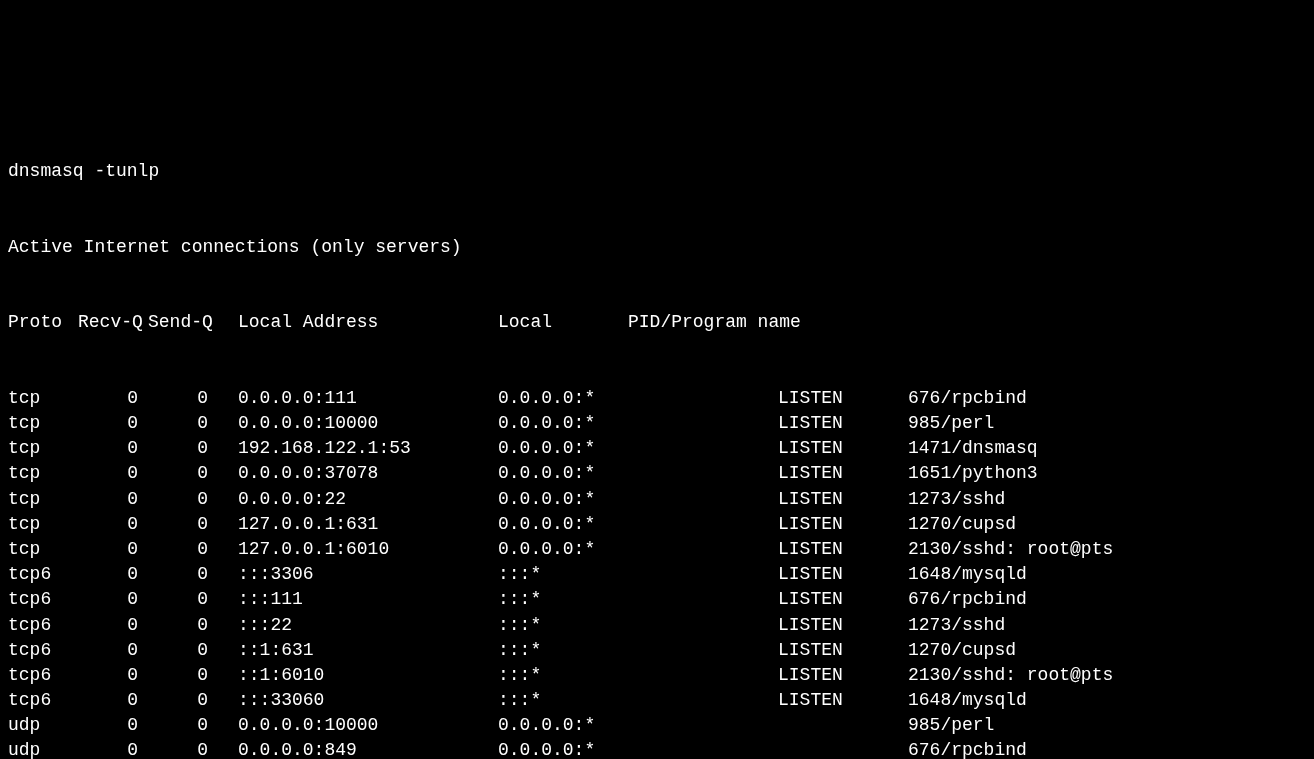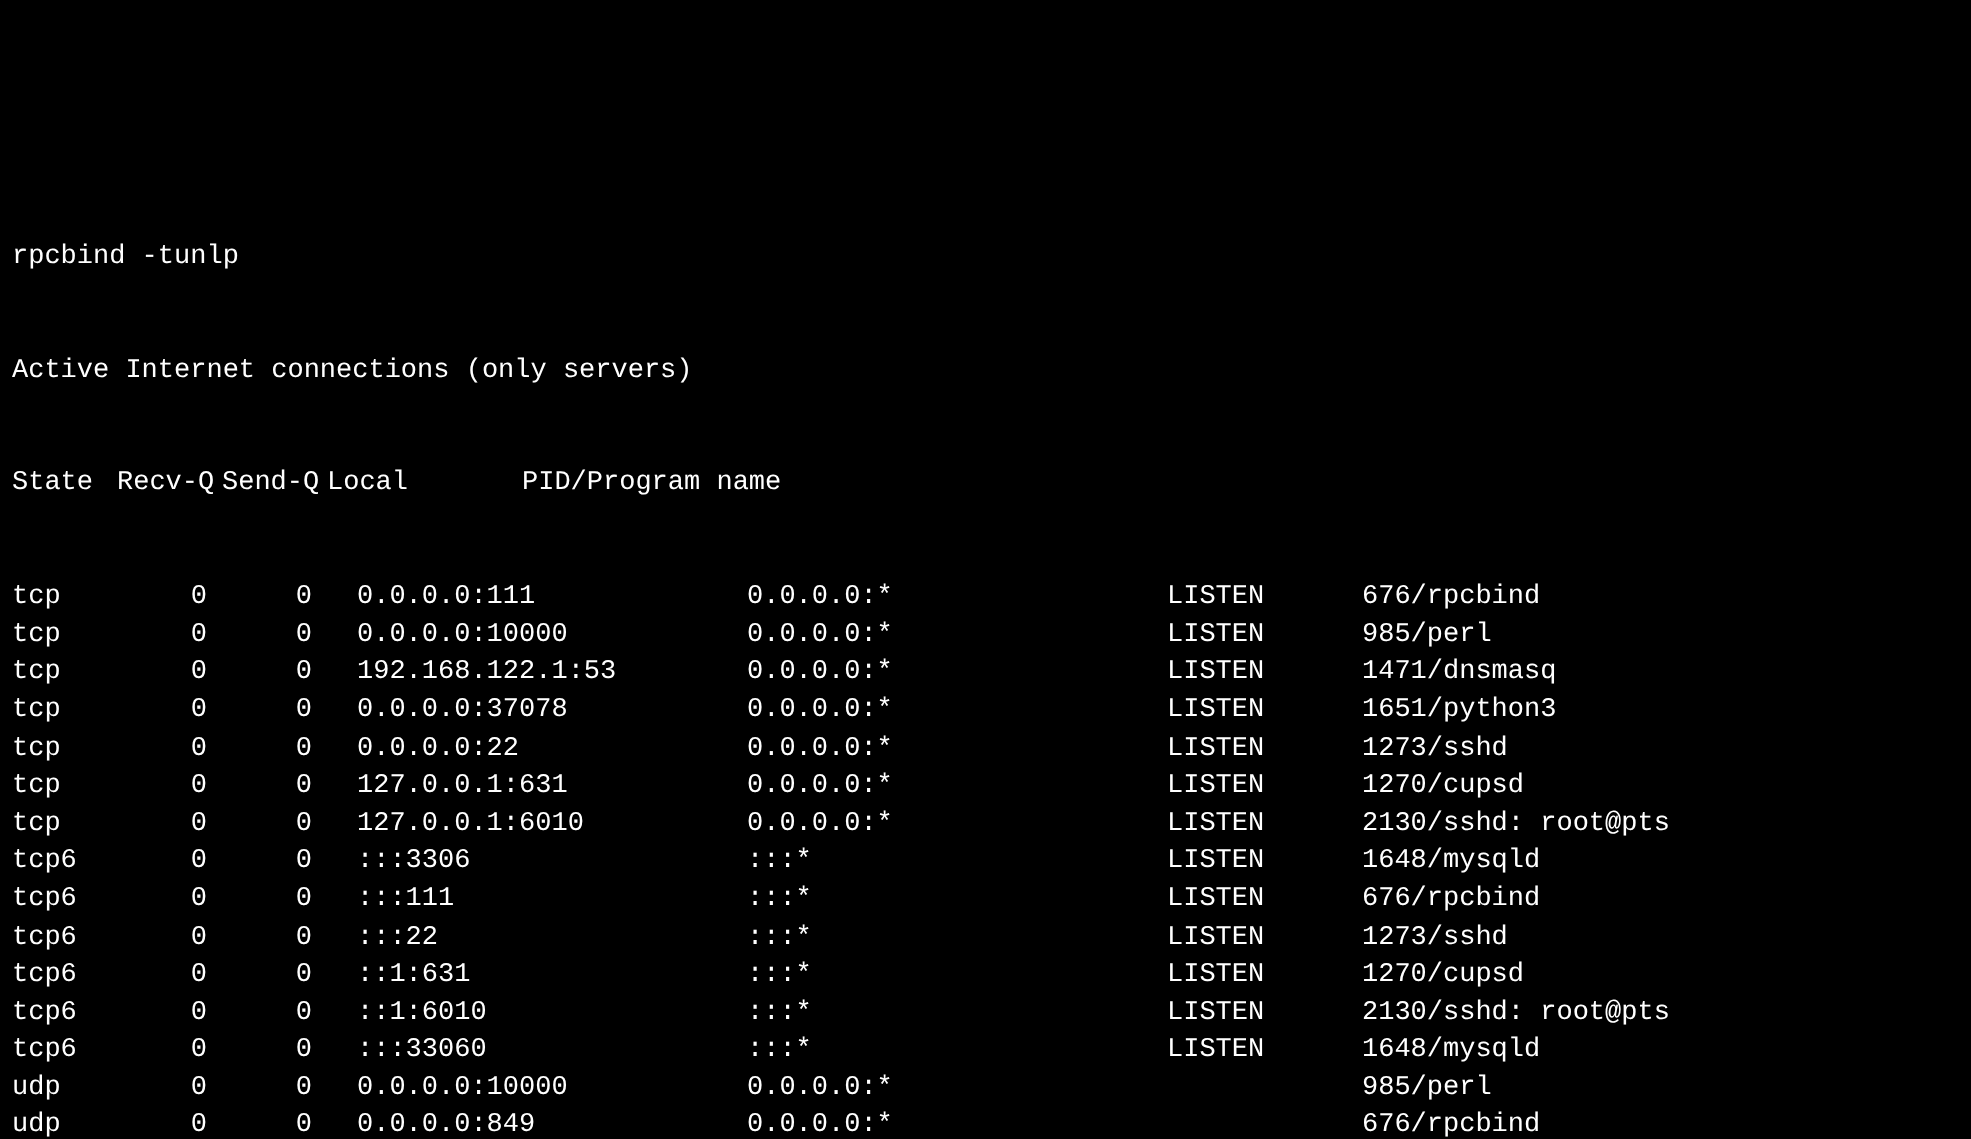--- a/index.html
+++ b/index.html
@@ -41,22 +41,22 @@
     .hdr-foreign { width: 280px; }
     .hdr-state { width: 130px; }
     .hdr-pid { flex: 1; }
   </style>
 </head>
 <body>
 
 
 
 <div class="terminal">
-  <div class="prompt-line"><span>rpcbind -tunlp</span></div>
+  <div class="prompt-line"><span>dnsmasq -tunlp</span></div>
   <div>Active Internet connections (only servers)</div>
   <div class="row">
-    <span class="hdr-proto">State</span><span class="hdr-recvq">Recv-Q</span><span class="hdr-sendq">Send-Q</span><span class="hdr-state">Local</span><span class="hdr-pid">PID/Program name</span>
+    <span class="hdr-proto">Proto</span><span class="hdr-recvq">Recv-Q</span><span class="hdr-sendq">Send-Q</span><span class="hdr-local">Local Address</span><span class="hdr-state">Local</span><span class="hdr-pid">PID/Program name</span>
   </div>
   <div id="rows-container"><div class="row"><span class="col-proto">tcp</span><span class="col-recvq">0</span><span class="col-sendq">0</span><span class="col-local">0.0.0.0:111</span><span class="col-foreign">0.0.0.0:*</span><span class="col-state">LISTEN</span><span class="col-pid">676/rpcbind</span></div><div class="row"><span class="col-proto">tcp</span><span class="col-recvq">0</span><span class="col-sendq">0</span><span class="col-local">0.0.0.0:10000</span><span class="col-foreign">0.0.0.0:*</span><span class="col-state">LISTEN</span><span class="col-pid">985/perl</span></div><div class="row"><span class="col-proto">tcp</span><span class="col-recvq">0</span><span class="col-sendq">0</span><span class="col-local">192.168.122.1:53</span><span class="col-foreign">0.0.0.0:*</span><span class="col-state">LISTEN</span><span class="col-pid">1471/dnsmasq</span></div><div class="row"><span class="col-proto">tcp</span><span class="col-recvq">0</span><span class="col-sendq">0</span><span class="col-local">0.0.0.0:37078</span><span class="col-foreign">0.0.0.0:*</span><span class="col-state">LISTEN</span><span class="col-pid">1651/python3</span></div><div class="row"><span class="col-proto">tcp</span><span class="col-recvq">0</span><span class="col-sendq">0</span><span class="col-local">0.0.0.0:22</span><span class="col-foreign">0.0.0.0:*</span><span class="col-state">LISTEN</span><span class="col-pid">1273/sshd</span></div><div class="row"><span class="col-proto">tcp</span><span class="col-recvq">0</span><span class="col-sendq">0</span><span class="col-local">127.0.0.1:631</span><span class="col-foreign">0.0.0.0:*</span><span class="col-state">LISTEN</span><span class="col-pid">1270/cupsd</span></div><div class="row"><span class="col-proto">tcp</span><span class="col-recvq">0</span><span class="col-sendq">0</span><span class="col-local">127.0.0.1:6010</span><span class="col-foreign">0.0.0.0:*</span><span class="col-state">LISTEN</span><span class="col-pid">2130/sshd: root@pts</span></div><div class="row"><span class="col-proto">tcp6</span><span class="col-recvq">0</span><span class="col-sendq">0</span><span class="col-local">:::3306</span><span class="col-foreign">:::*</span><span class="col-state">LISTEN</span><span class="col-pid">1648/mysqld</span></div><div class="row"><span class="col-proto">tcp6</span><span class="col-recvq">0</span><span class="col-sendq">0</span><span class="col-local">:::111</span><span class="col-foreign">:::*</span><span class="col-state">LISTEN</span><span class="col-pid">676/rpcbind</span></div><div class="row"><span class="col-proto">tcp6</span><span class="col-recvq">0</span><span class="col-sendq">0</span><span class="col-local">:::22</span><span class="col-foreign">:::*</span><span class="col-state">LISTEN</span><span class="col-pid">1273/sshd</span></div><div class="row"><span class="col-proto">tcp6</span><span class="col-recvq">0</span><span class="col-sendq">0</span><span class="col-local">::1:631</span><span class="col-foreign">:::*</span><span class="col-state">LISTEN</span><span class="col-pid">1270/cupsd</span></div><div class="row"><span class="col-proto">tcp6</span><span class="col-recvq">0</span><span class="col-sendq">0</span><span class="col-local">::1:6010</span><span class="col-foreign">:::*</span><span class="col-state">LISTEN</span><span class="col-pid">2130/sshd: root@pts</span></div><div class="row"><span class="col-proto">tcp6</span><span class="col-recvq">0</span><span class="col-sendq">0</span><span class="col-local">:::33060</span><span class="col-foreign">:::*</span><span class="col-state">LISTEN</span><span class="col-pid">1648/mysqld</span></div><div class="row"><span class="col-proto">udp</span><span class="col-recvq">0</span><span class="col-sendq">0</span><span class="col-local">0.0.0.0:10000</span><span class="col-foreign">0.0.0.0:*</span><span class="col-state"></span><span class="col-pid">985/perl</span></div><div class="row"><span class="col-proto">udp</span><span class="col-recvq">0</span><span class="col-sendq">0</span><span class="col-local">0.0.0.0:849</span><span class="col-foreign">0.0.0.0:*</span><span class="col-state"></span><span class="col-pid">676/rpcbind</span></div></div>
 </div>
 
 
 
 
 </body></html>

